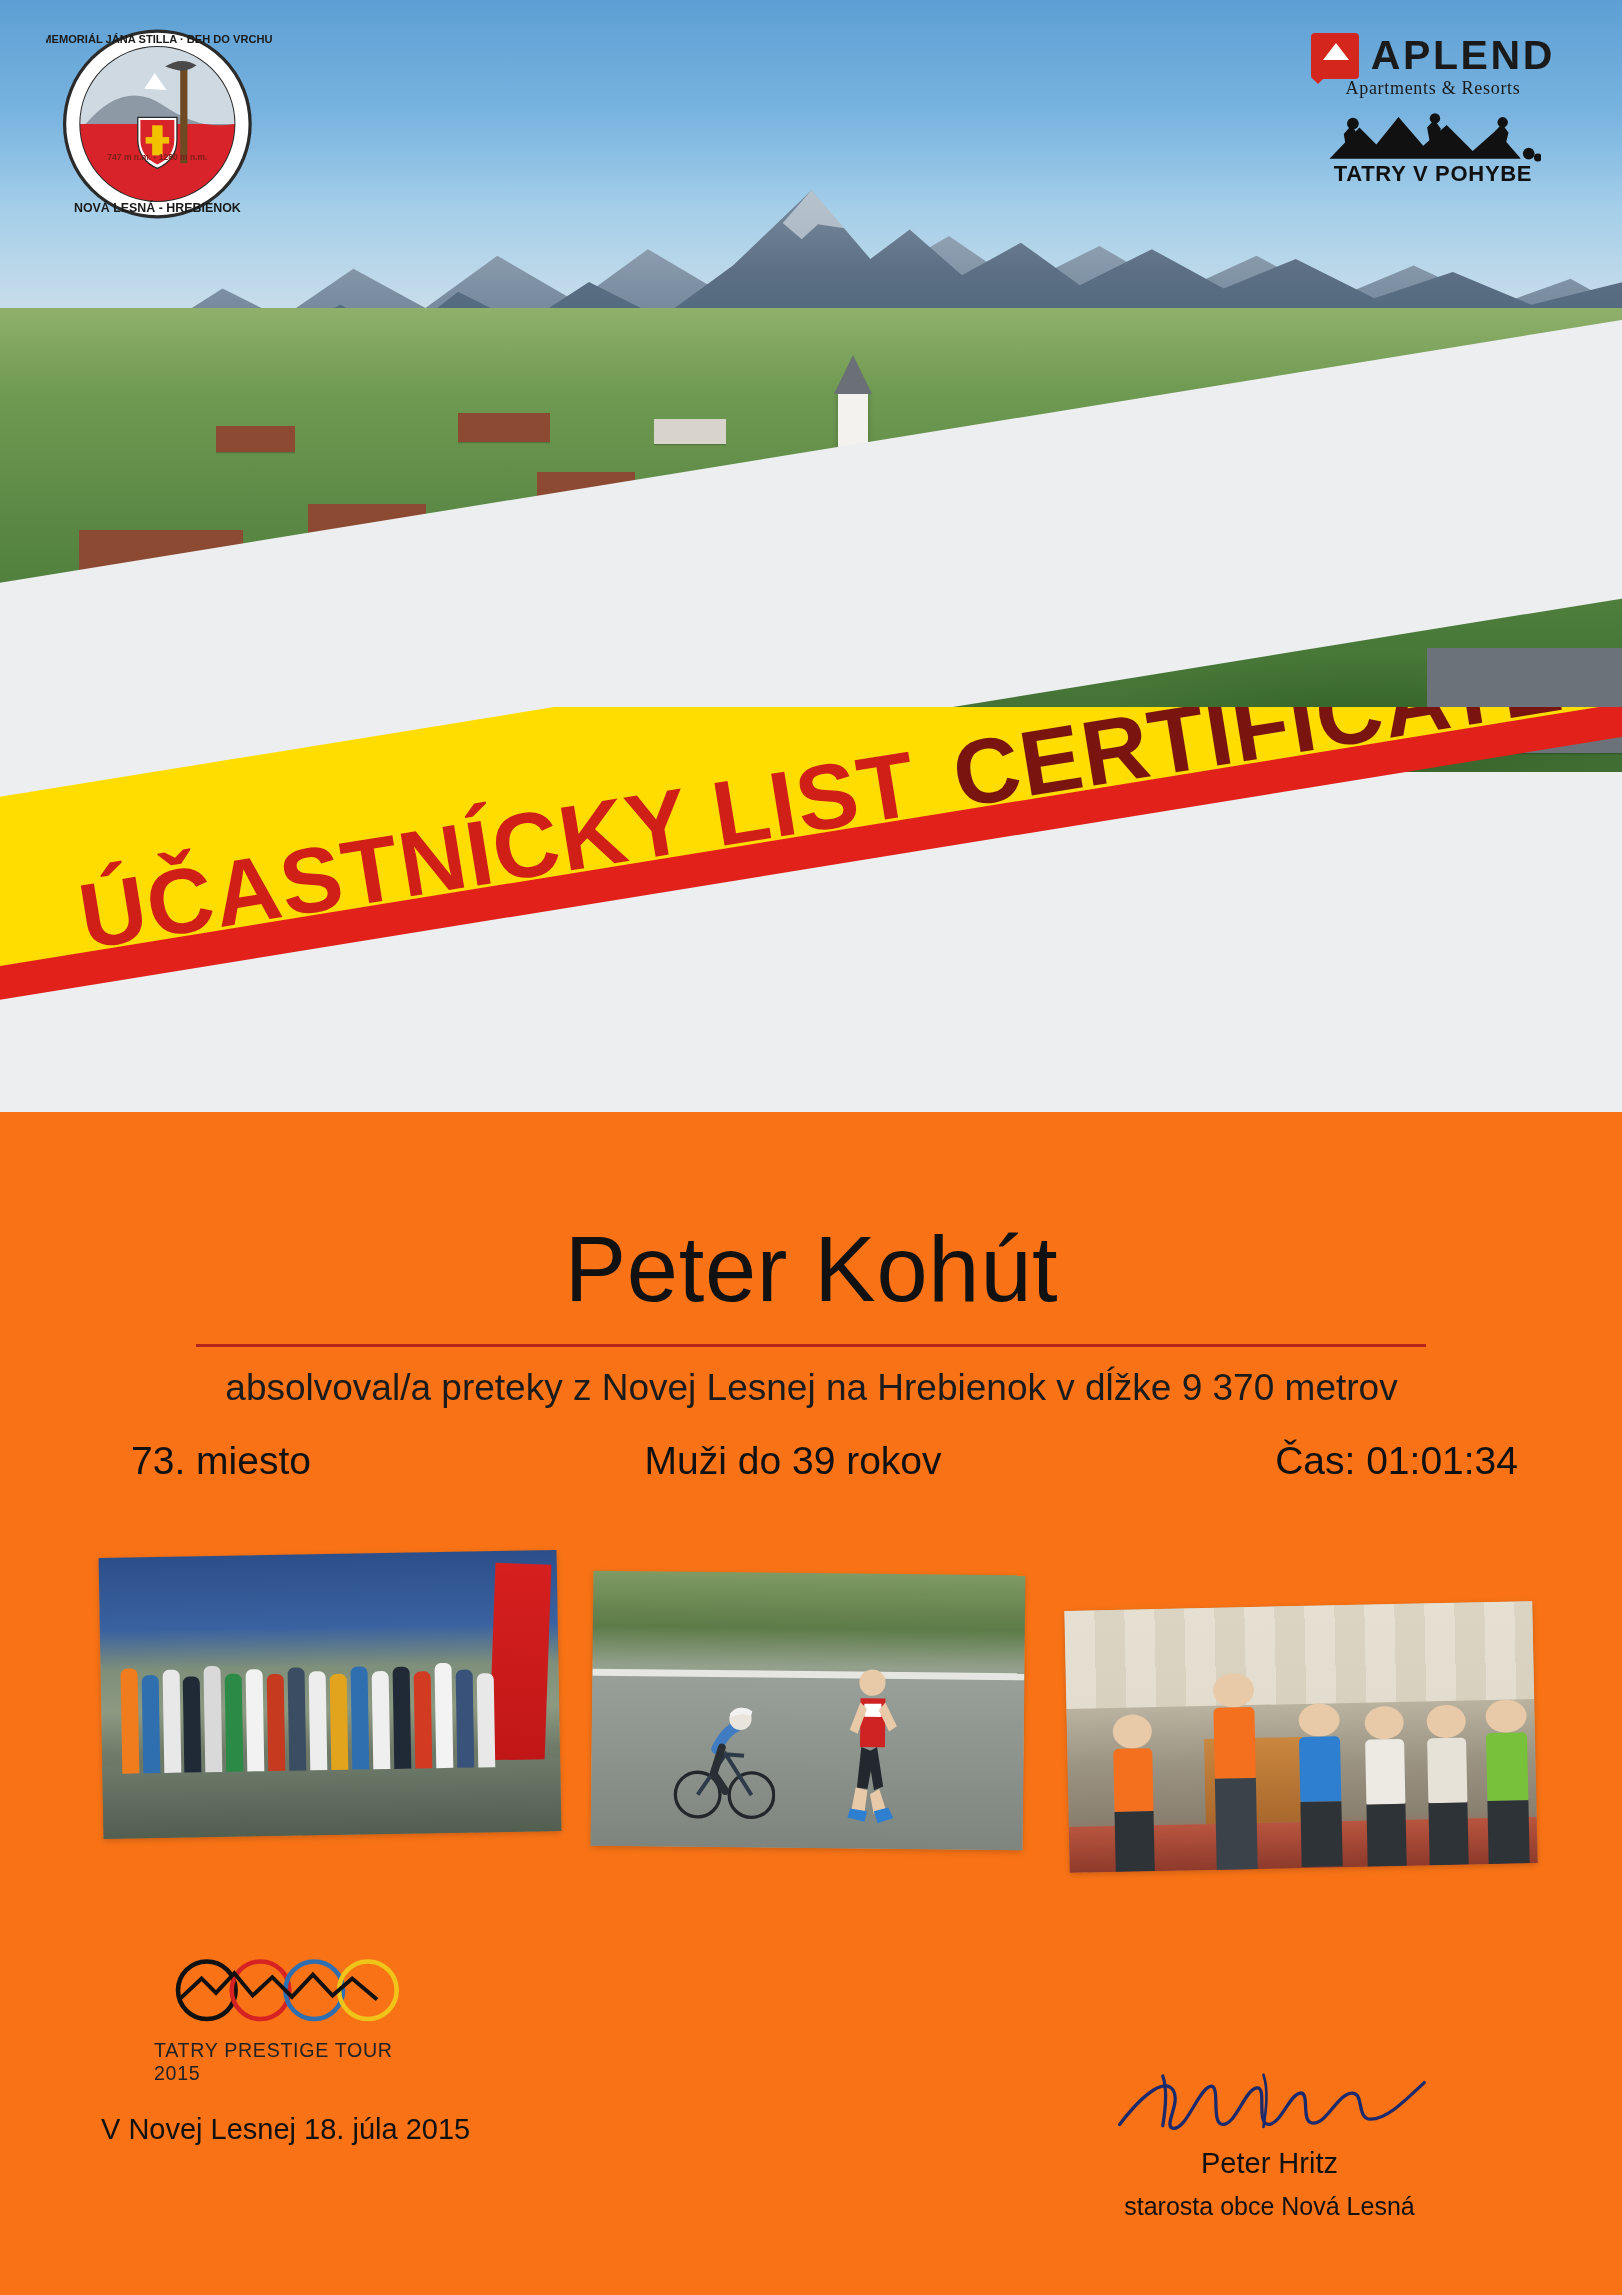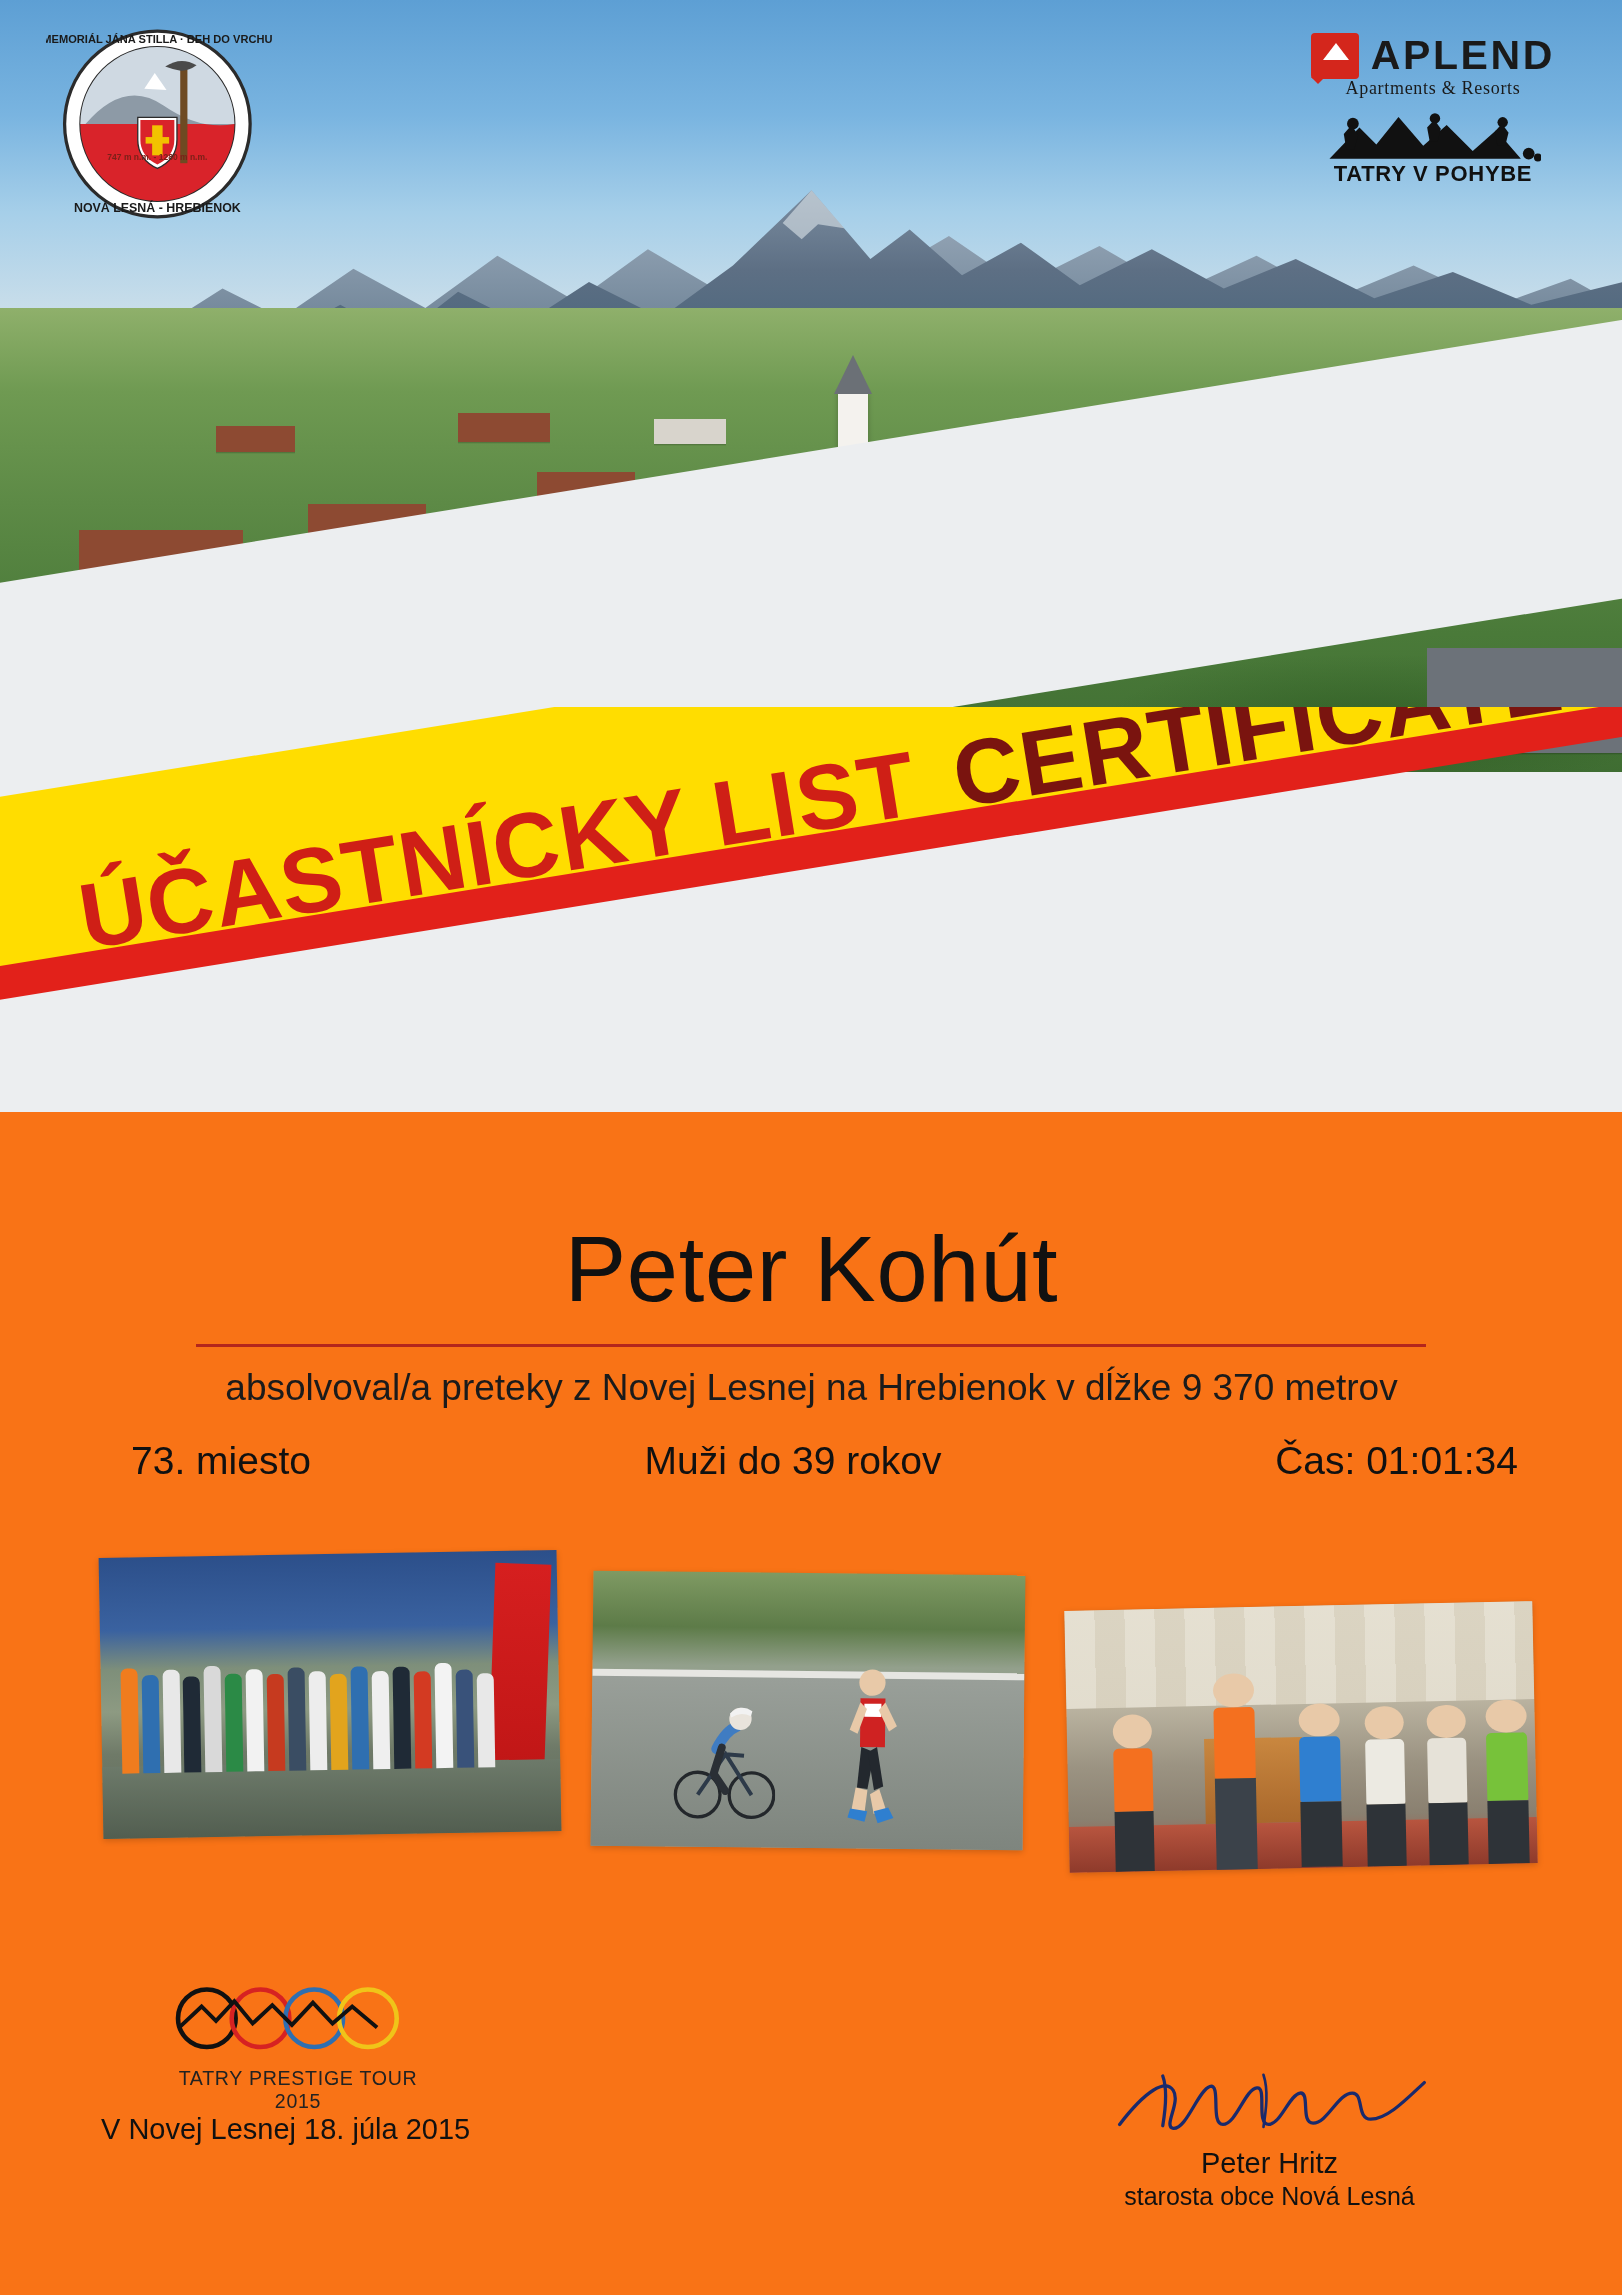--- a/index.html
+++ b/index.html
@@ -340,23 +340,22 @@
   }
 
   .person { position:absolute; bottom:0; }
   .person .head { width:100%; border-radius:50%; }
   .person .torso { width:100%; border-radius:5.2px 5.2px 2px 2px; }
   .person .legs { width:100%; background:#2e3338; }
 
   
   .tour-logo {
     position: absolute;
-    left: 154px; top: 872px;
+    left: 154px; top: 844px;
     width: 288px;
-    text-align:center;
   }
   .rings { display:block; margin: 0 auto; }
   .tour-text {
     font-size: 19.6px;
     letter-spacing: 0.7px;
     color: #222;
     margin-top: 3.9px;
   }
 
   .place-date {
@@ -374,21 +373,21 @@
   }
   .sig-svg { display:block; margin: 0 auto 3.9px auto; }
   .sig-name {
     font-size: 29px;
     color: #111;
     margin-top: 2.6px;
   }
   .sig-role {
     font-size: 25px;
     color: #111;
-    margin-top: 2px;
+    margin-top: 12px;
   }
 </style>
 </head>
 <body>
 
 <div class="header-photo">
   <div class="sky"></div>
 
   <div class="mountains">
     <svg viewBox="0 0 2480 330" preserveAspectRatio="none">

